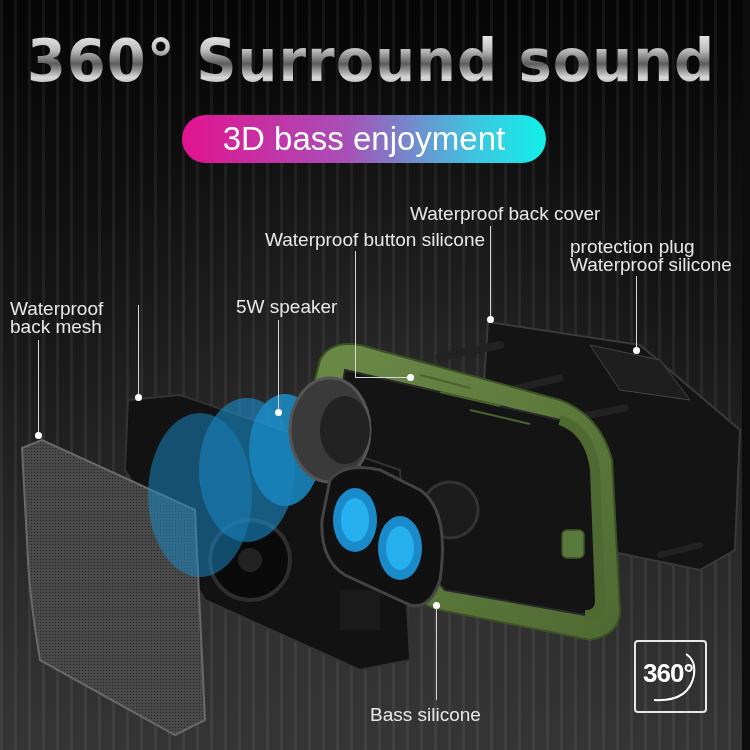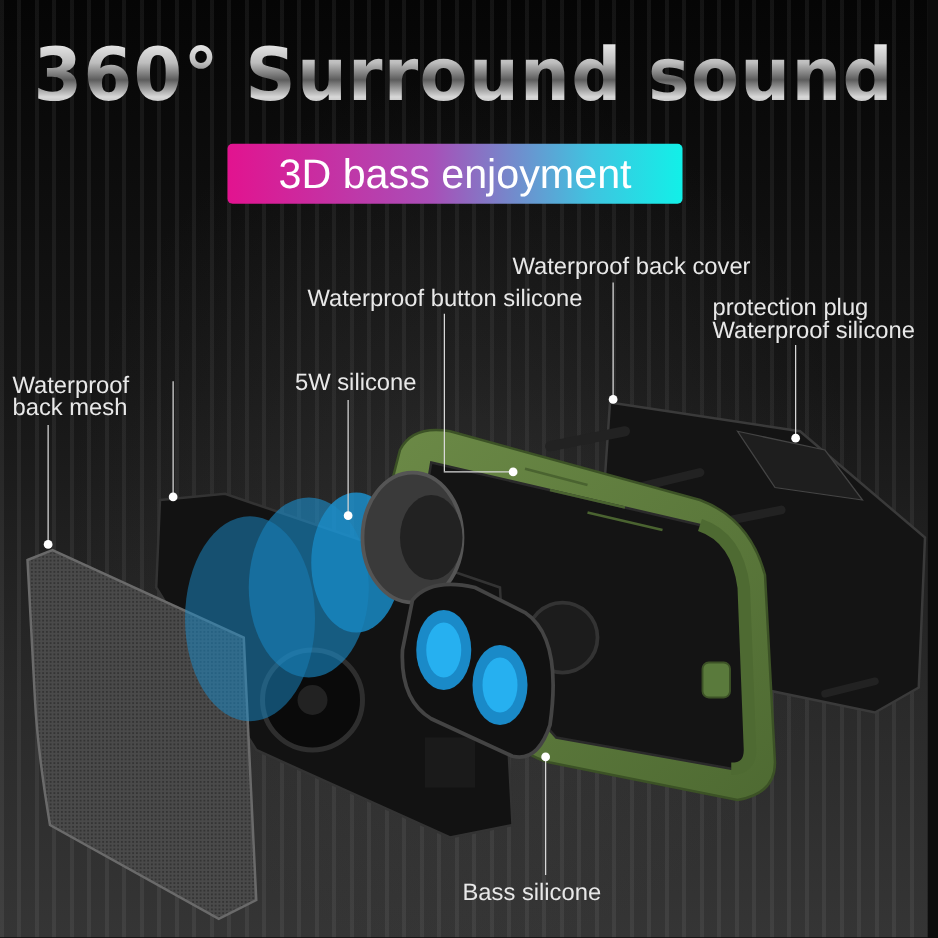--- a/index.html
+++ b/index.html
@@ -9,21 +9,21 @@
       repeating-linear-gradient(90deg, rgba(255,255,255,0.06) 0px, rgba(255,255,255,0.06) 3px, rgba(0,0,0,0) 3px, rgba(0,0,0,0) 14px),
       linear-gradient(180deg, #050505 0%, #151515 40%, #2a2a2a 75%, #353535 100%);
   }
   .stage::before { content: ""; position: absolute; inset: 0;
     background: radial-gradient(ellipse at 50% 55%, rgba(90,90,90,0.25), rgba(0,0,0,0) 60%); pointer-events: none; }
   .headline { position: absolute; left: 0; right: 0; top: 28px; text-align: center;
     font-family: "DejaVu Sans", sans-serif; font-weight: bold; font-size: 56px; letter-spacing: 1px;
     transform: scaleY(1.05);
     background: linear-gradient(180deg, #ffffff 0%, #bdbdbd 35%, #5c5c5c 55%, #d8d8d8 75%, #8a8a8a 100%);
     -webkit-background-clip: text; background-clip: text; color: transparent; }
-  .pill { position: absolute; left: 182px; top: 115px; width: 364px; height: 48px; border-radius: 4px;
+  .pill { position: absolute; left: 182px; top: 115px; width: 364px; height: 48px; border-radius: 24px;
     background: linear-gradient(90deg, #e2138f 0%, #a84fb8 45%, #3fc4e0 80%, #12f0e8 100%);
     display: flex; align-items: center; justify-content: center;
     color: #fff; font-size: 33px; font-weight: normal; }
   .label { position: absolute; color: #e8e8e8; font-size: 19px; line-height: 18px; white-space: nowrap; }
   .vline { position: absolute; width: 1px; background: #d8d8d8; }
   .hline { position: absolute; height: 1px; background: #d8d8d8; }
   .dot { position: absolute; width: 7px; height: 7px; border-radius: 50%; background: #fff; margin-left: -3px; margin-top: -3px; }
   svg.art { position: absolute; left: 0; top: 0; }
   .badge360 { position: absolute; left: 634px; top: 640px; width: 73px; height: 73px;
     border: 2px solid #e8e8e8; border-radius: 4px; box-sizing: border-box; }
@@ -110,26 +110,26 @@
     <div>Waterproof</div>
     <div>back mesh</div>
   </div>
   <div class="vline" style="left:38px; top:340px; height:95px;"></div>
   <div class="dot" style="left:38px; top:435px;"></div>
 
   <div class="vline" style="left:138px; top:305px; height:92px;"></div>
   <div class="dot" style="left:138px; top:397px;"></div>
 
   <div class="label" style="left:236px; top:298px;">
-    <div>5W silicone</div>
+    <div>5W speaker</div>
   </div>
   <div class="vline" style="left:278px; top:320px; height:92px;"></div>
   <div class="dot" style="left:278px; top:412px;"></div>
 
-  <div class="label" style="left:246px; top:231px;">
+  <div class="label" style="left:265px; top:231px;">
     <div>Waterproof button silicone</div>
   </div>
   <div class="vline" style="left:355px; top:251px; height:126px;"></div>
   <div class="hline" style="left:355px; top:377px; width:55px;"></div>
   <div class="dot" style="left:410px; top:377px;"></div>
 
   <div class="label" style="left:410px; top:205px;">
     <div>Waterproof back cover</div>
   </div>
   <div class="vline" style="left:490px; top:226px; height:93px;"></div>
@@ -141,13 +141,19 @@
   </div>
   <div class="vline" style="left:636px; top:276px; height:74px;"></div>
   <div class="dot" style="left:636px; top:350px;"></div>
 
   <div class="label" style="left:370px; top:706px;">
     <div>Bass silicone</div>
   </div>
   <div class="vline" style="left:436px; top:605px; height:95px;"></div>
   <div class="dot" style="left:436px; top:605px;"></div>
 
+  <div class="badge360">
+    <span>360°</span>
+    <svg width="73" height="73" viewBox="0 0 73 73" style="position:absolute;left:-2px;top:-2px;">
+      <path d="M20,60 Q55,62 60,35 Q62,20 52,14" fill="none" stroke="#fff" stroke-width="2"></path>
+    </svg>
+  </div>
 </div>
 
 </body></html>

